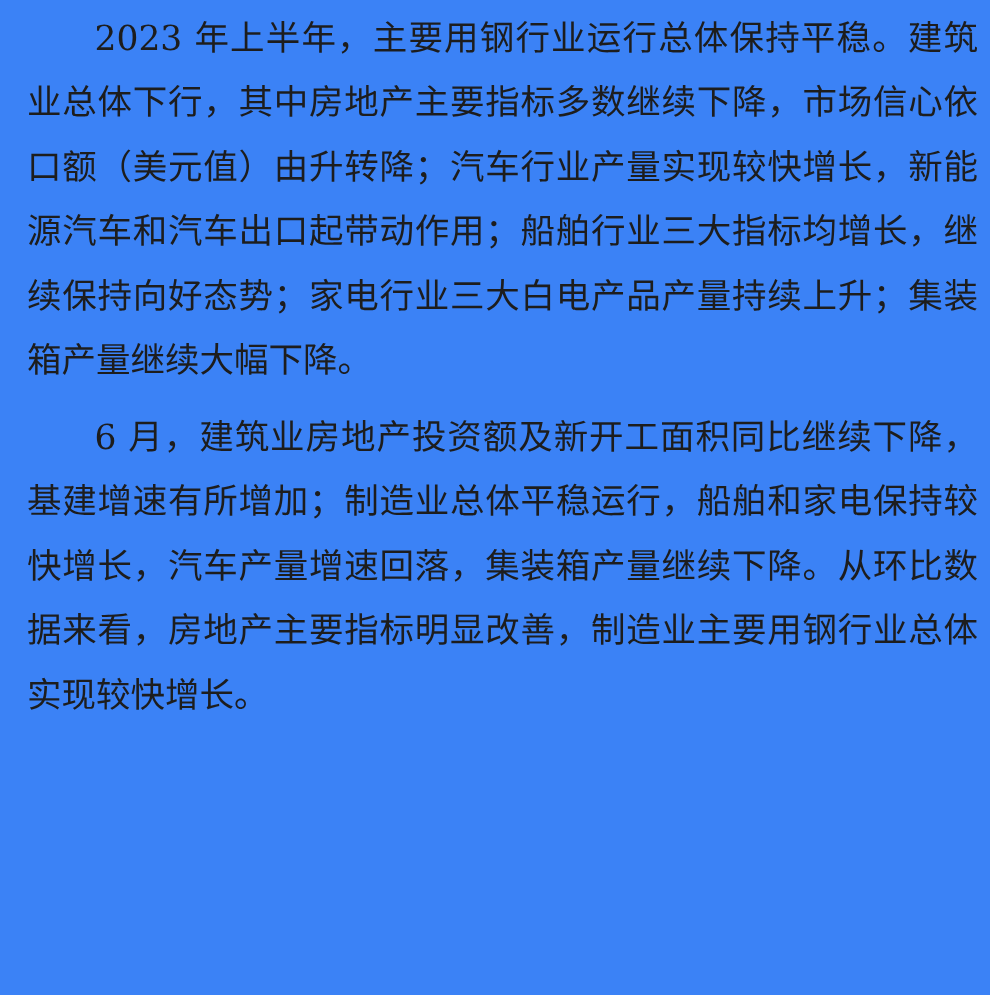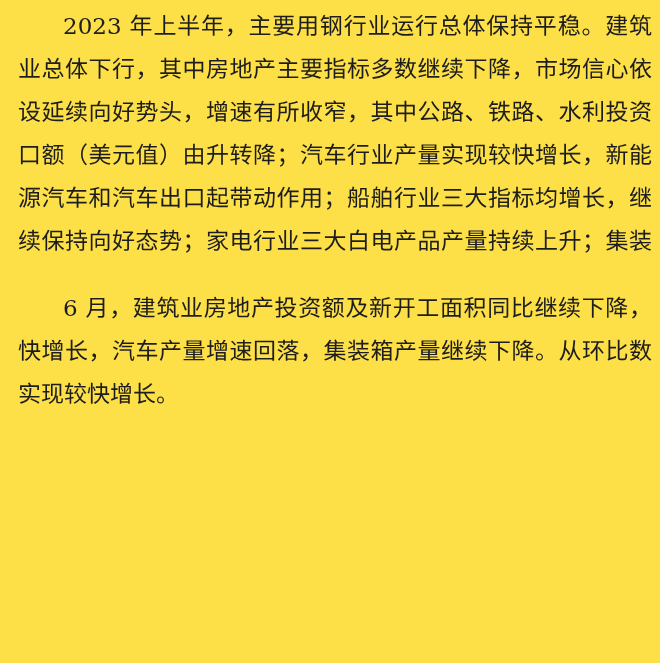--- a/index.html
+++ b/index.html
@@ -5,52 +5,54 @@
   html, body { margin: 0; padding: 0; }
   body {
     width: 660px; height: 663px;
     background: #ffffff;
     overflow: hidden;
   }
   .page {
     box-sizing: border-box;
     width: 660px; height: 663px;
     padding: 5px 8px 0 18px;
-    background: #fde047;
+    background: #3b82f6;
     font-family: "DejaVu Serif", "Liberation Serif", serif;
     font-size: 23px;
     color: #1d1d1d;
   }
   .para { margin: 0; }
-  .para-2 { margin-top: 24px; }
+  .para-2 { margin-top: 8px; }
   .tline {
     height: 43px;
     line-height: 43px;
     white-space: nowrap;
     overflow: hidden;
     text-align: justify;
     text-align-last: justify;
     text-justify: inter-character;
   }
   .tline.first { text-indent: 45px; }
   .tline.last  { text-align-last: left; }
 </style>
 </head>
 <body>
 
 <div class="page">
 
   <div class="para para-1">
     <div class="tline first">2023 年上半年，主要用钢行业运行总体保持平稳。建筑</div>
     <div class="tline">业总体下行，其中房地产主要指标多数继续下降，市场信心依</div>
-    <div class="tline">设延续向好势头，增速有所收窄，其中公路、铁路、水利投资</div>
     <div class="tline">口额（美元值）由升转降；汽车行业产量实现较快增长，新能</div>
     <div class="tline">源汽车和汽车出口起带动作用；船舶行业三大指标均增长，继</div>
     <div class="tline">续保持向好态势；家电行业三大白电产品产量持续上升；集装</div>
+    <div class="tline last">箱产量继续大幅下降。</div>
   </div>
 
   <div class="para para-2">
     <div class="tline first">6 月，建筑业房地产投资额及新开工面积同比继续下降，</div>
+    <div class="tline">基建增速有所增加；制造业总体平稳运行，船舶和家电保持较</div>
     <div class="tline">快增长，汽车产量增速回落，集装箱产量继续下降。从环比数</div>
+    <div class="tline">据来看，房地产主要指标明显改善，制造业主要用钢行业总体</div>
     <div class="tline last">实现较快增长。</div>
   </div>
 
 </div>
 
 </body></html>

